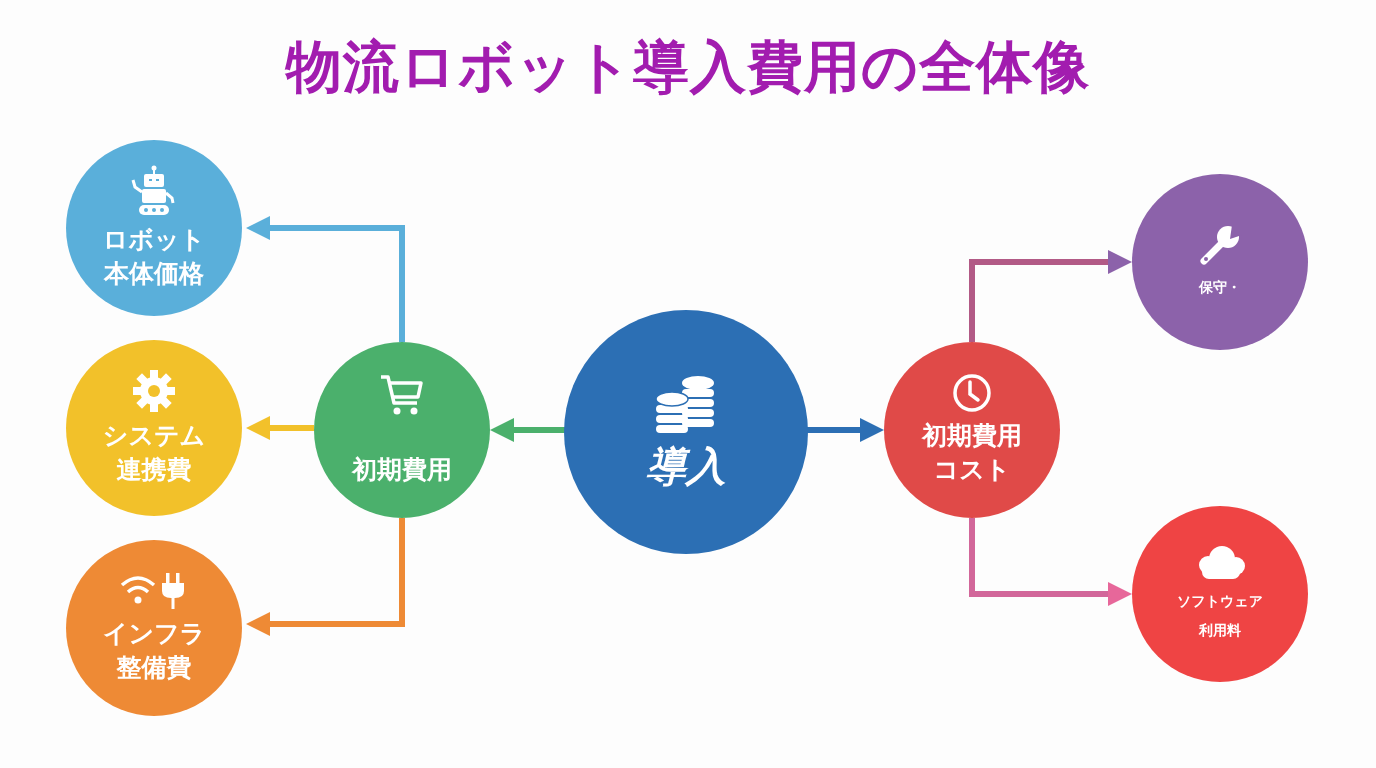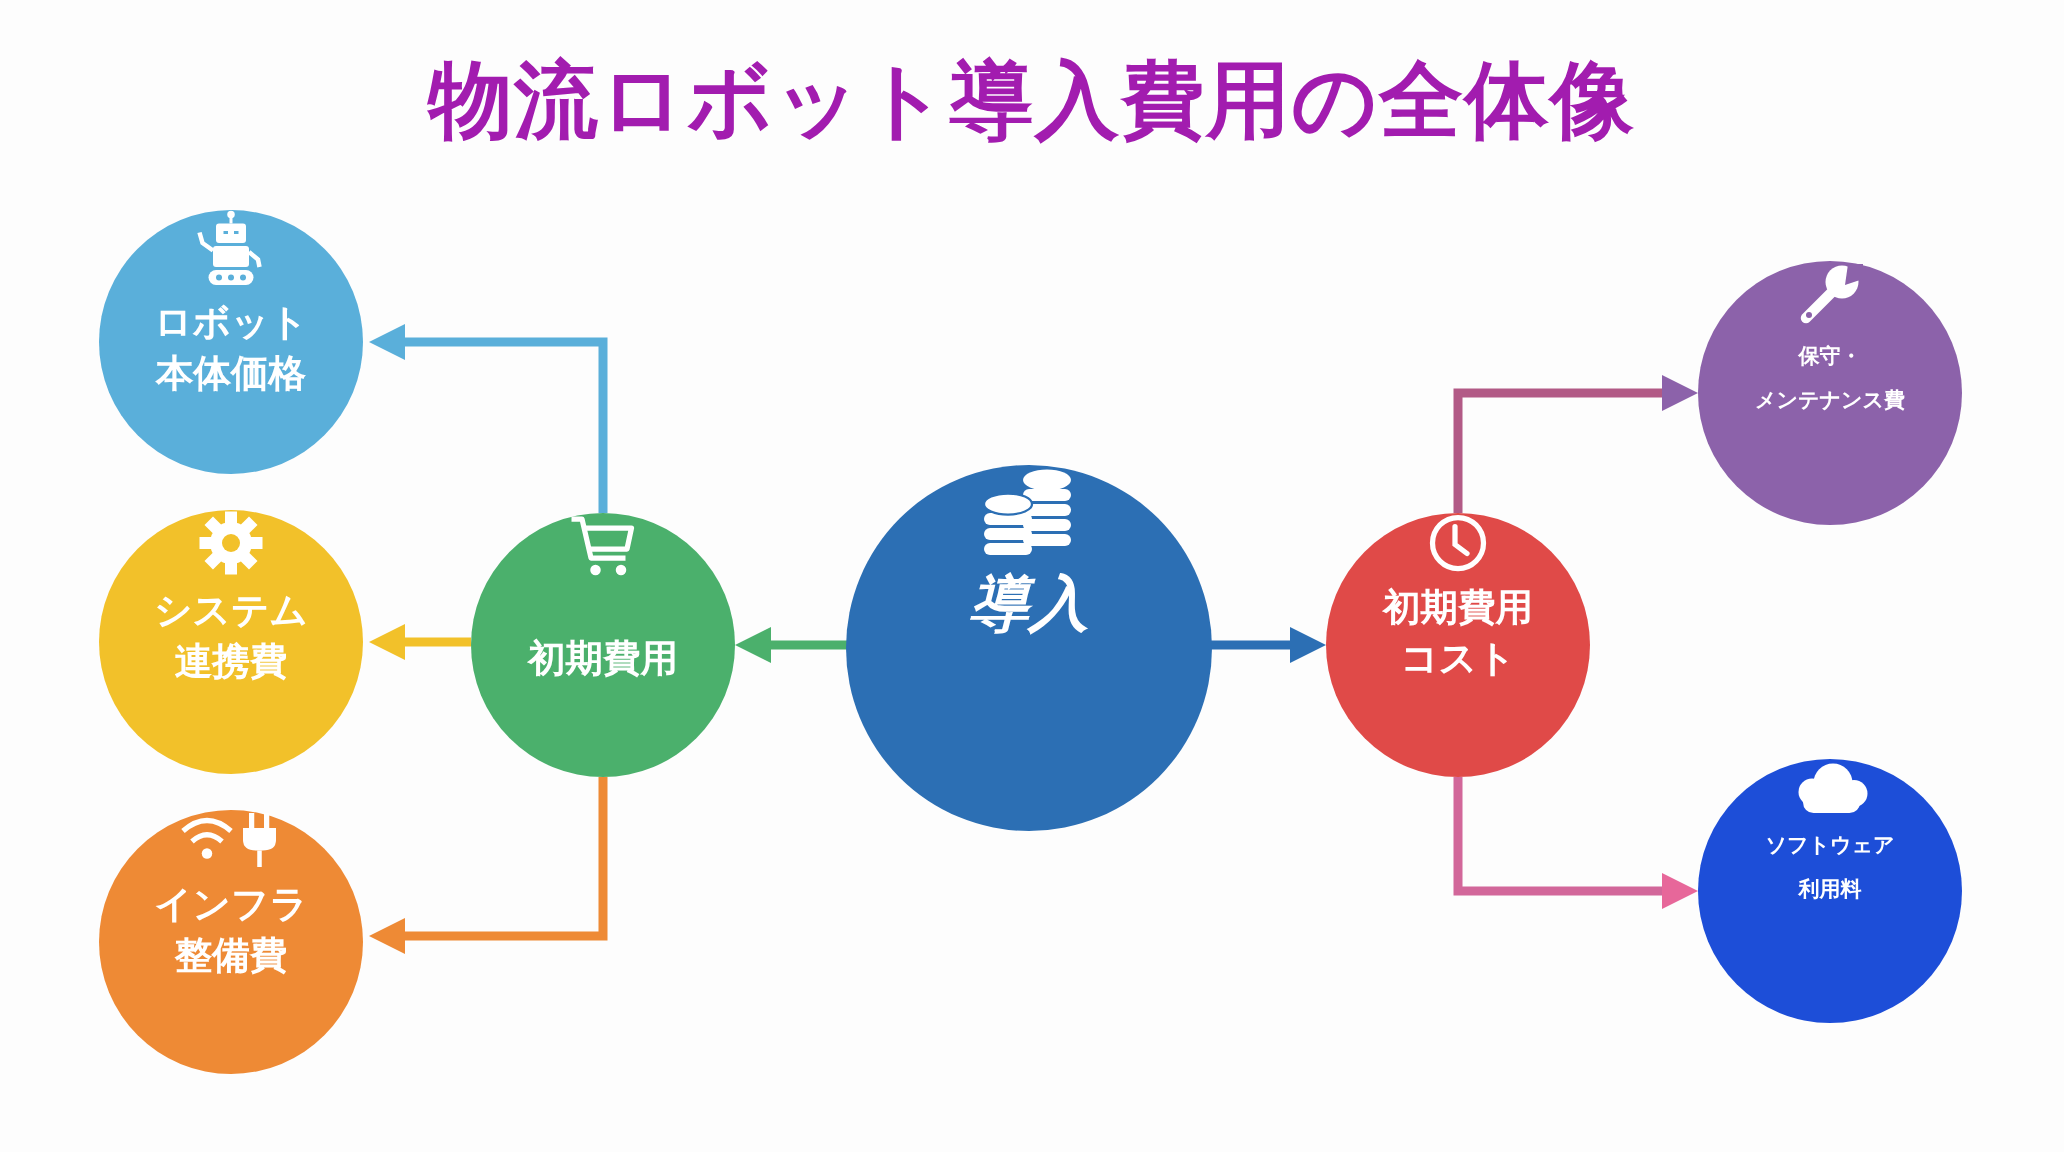--- a/index.html
+++ b/index.html
@@ -7,21 +7,21 @@
     width:1376px; height:768px; background:#fdfdfd; position:relative; overflow:hidden;
     font-family:"DejaVu Sans", "Liberation Sans", sans-serif;
   }
   .title {
     position:absolute; left:0; top:30px; width:1376px; text-align:center;
     font-size:56px; font-weight:bold; color:#a21caf; letter-spacing:1px;
   }
   svg.lines { position:absolute; left:0; top:0; }
   .node {
     position:absolute; border-radius:50%; display:flex; flex-direction:column;
-    align-items:center; color:#fff; text-align:center;
+    align-items:center; justify-content:center; color:#fff; text-align:center;
     font-weight:bold; box-sizing:border-box;
   }
   .node .icon { display:flex; align-items:center; justify-content:center; margin-bottom:6px; }
   .node .label { font-size:25px; line-height:34px; white-space:nowrap; }
   .node.small .label { font-size:14px; line-height:29px; }
   .node.big .label { font-size:40px; line-height:50px;font-style:italic; }
 </style>
 </head>
 <body>
 
@@ -160,24 +160,23 @@
 <div class="node small" style="left:1132px;top:174px;width:176px;height:176px;background:#8c62aa;">
   <div class="icon">
     <svg width="44" height="44" viewBox="0 0 44 44">
       <path d="M6,38 L24,20" stroke="#fff" stroke-width="7" stroke-linecap="round"></path>
       <circle cx="30" cy="14" r="11" fill="#fff"></circle>
       <path d="M34,2 L44,2 L44,12 L32,16 Z" fill="#8c62aa"></path>
       <circle cx="8" cy="36" r="2" fill="#8c62aa"></circle>
     </svg>
   </div>
   <div class="label">保守・</div>
-  <div class="label">メンテナンス費</div>
 </div>
 
-<div class="node small" style="left:1132px;top:506px;width:176px;height:176px;background:#1d4ed8;">
+<div class="node small" style="left:1132px;top:506px;width:176px;height:176px;background:#ef4444;">
   <div class="icon">
     <svg width="56" height="38" viewBox="0 0 56 38">
       <g fill="#fff">
         <circle cx="30" cy="16" r="13"></circle>
         <circle cx="16" cy="22" r="9"></circle>
         <circle cx="44" cy="23" r="9"></circle>
         <rect x="10" y="22" width="38" height="14" rx="7"></rect>
       </g>
     </svg>
   </div>

